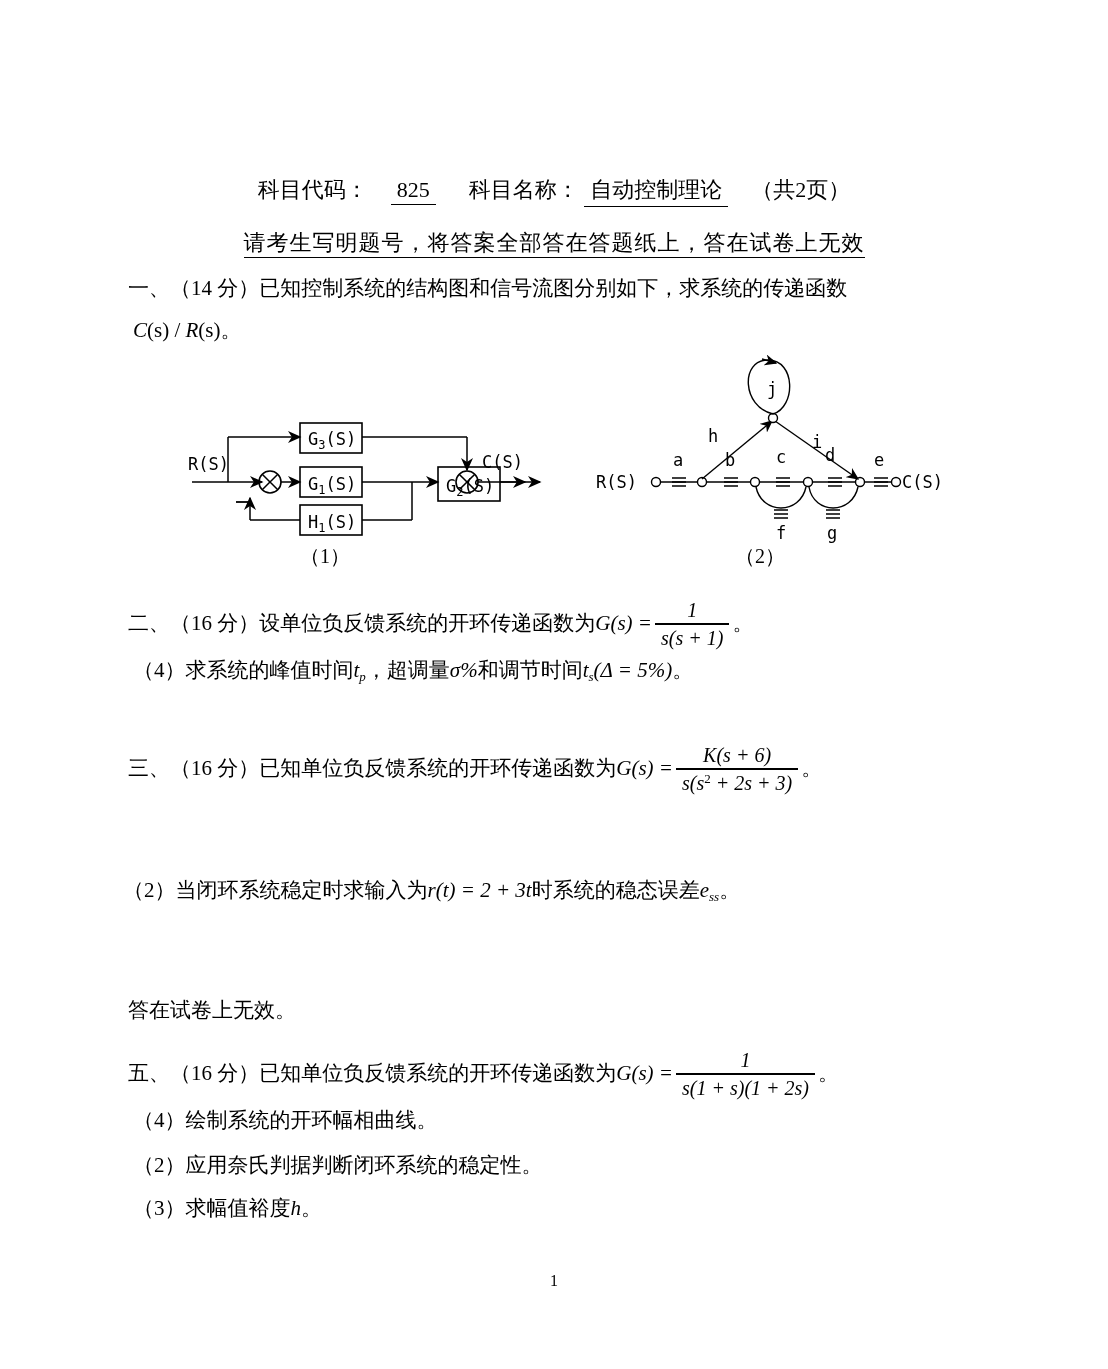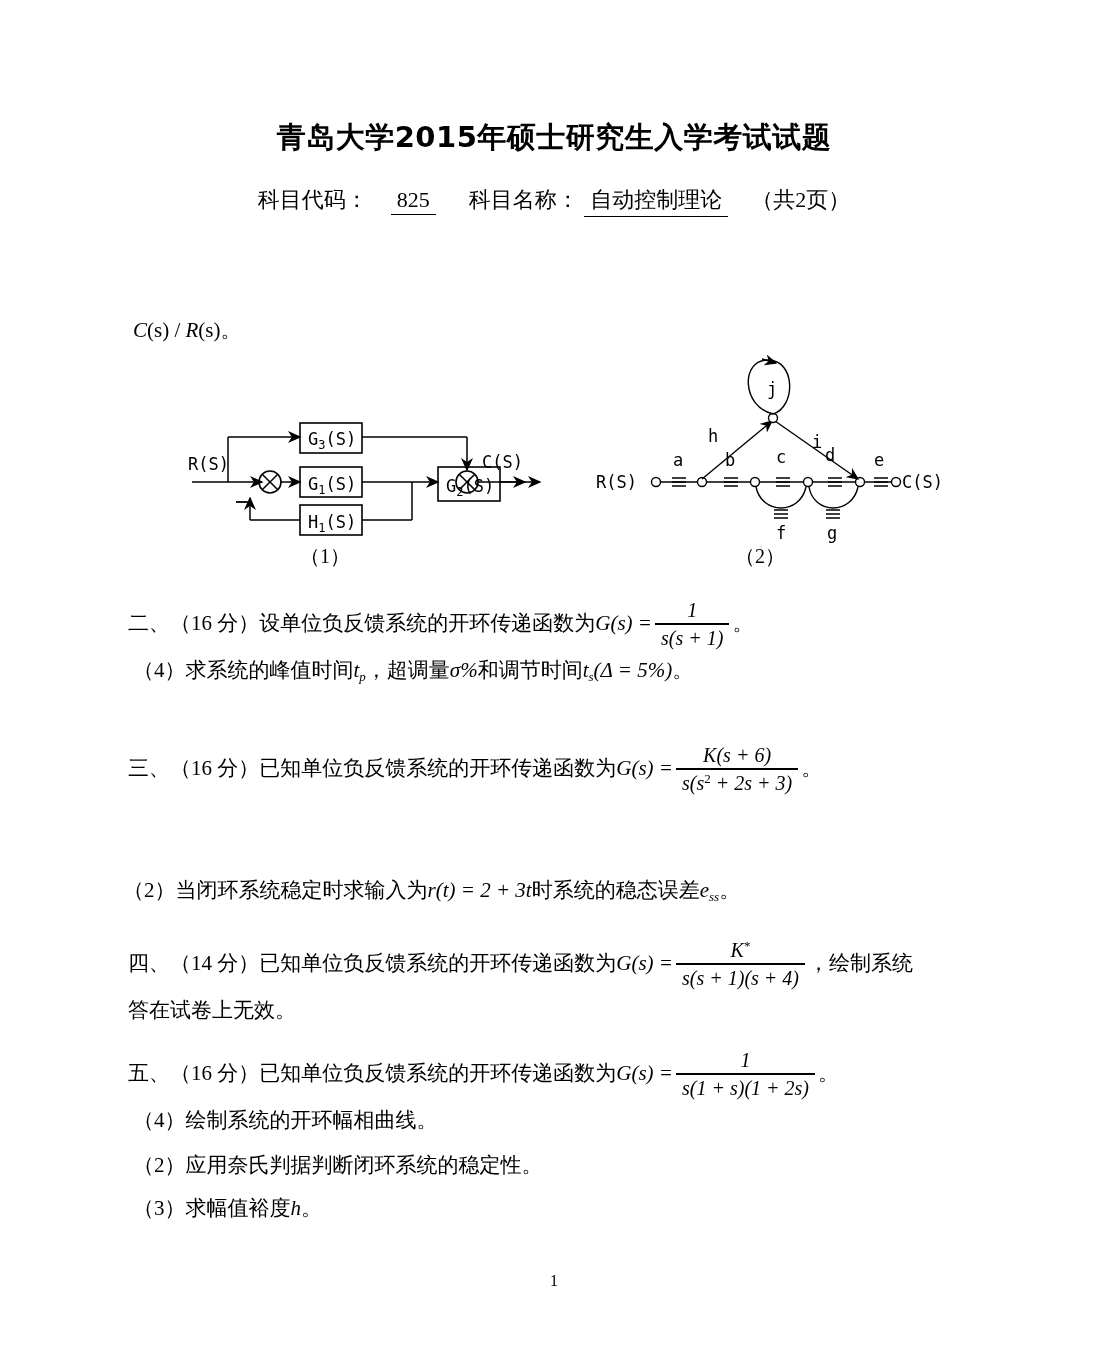--- a/index.html
+++ b/index.html
@@ -33,21 +33,20 @@
     font-size: 29px;
     letter-spacing: 0.5px;
   }
   .subject-line {
     position: absolute;
     left: 0; top: 175px;
     width: 1108px;
     text-align: center;
     font-size: 22px;
     white-space: nowrap;
-    margin-top: 10px;
   }
   .subject-line .seg { display: inline-block; vertical-align: baseline; }
   .u-line {
     display: inline-block;
     border-bottom: 1.6px solid #000;
     padding: 0 6px 1px 6px;
   }
   .gap-sm { display: inline-block; width: 22px; }
   .gap-md { display: inline-block; width: 12px; }
 
@@ -113,34 +112,37 @@
     width: 1108px;
     text-align: center;
     font-size: 16px;
   }
 </style>
 </head>
 <body>
 
 <div class="page">
 
-  <div class="doc-title">青岛大学2015年硕士研究生入学考试试题</div>
 
   <div class="subject-line">
     <span class="seg">科目代码：</span>
     <span class="gap-md"></span>
     <span class="u-line">825</span>
     <span class="gap-sm"></span>
     <span class="seg">科目名称：</span>
     <span class="u-line">自动控制理论</span>
     <span class="gap-md"></span>
     <span class="seg">（共2页）</span>
   </div>
 
-
+  <div class="notice">
+    <span>请考生写明题号，将答案全部答在答题纸上，答在试卷上无效</span>
+  </div>
+
+  <div class="qline" style="left:128px; top:278px;">一、（14 分）已知控制系统的结构图和信号流图分别如下，求系统的传递函数</div>
 
   <div class="qline" style="left:133px; top:320px;">
     <i class="v">C</i><span>(s)</span><span> / </span><i class="v">R</i><span>(s)</span><span>。</span>
   </div>
 
   <svg class="fig" style="left:180px; top:420px;" width="380" height="120" viewBox="0 0 380 120">
     <defs>
       <marker id="ah" markerWidth="9" markerHeight="8" refX="8" refY="4" orient="auto">
         <path d="M0,0 L9,4 L0,8 L2.6,4 Z" fill="#000"></path>
       </marker>
@@ -273,23 +275,20 @@
 
   <div class="qline" style="left:128px; top:745px;">
     <span>三、（16 分）已知单位负反馈系统的开环传递函数为</span><i class="v">G(s) =</i><span class="frac"><span class="num"><i class="v">K(s + 6)</i></span><span class="den"><i class="v">s(s</i><span class="sup">2</span><i class="v"> + 2s + 3)</i></span></span><span>。</span>
   </div>
 
 
   <div class="qline" style="left:123px; top:880px;">
     <span>（2）当闭环系统稳定时求输入为</span><i class="v">r(t) = 2 + 3t</i><span>时系统的稳态误差</span><i class="v">e</i><span class="sub">ss</span><span>。</span>
   </div>
 
-  <div class="qline" style="left:128px; top:940px;">
-    <span>四、（14 分）已知单位负反馈系统的开环传递函数为</span><i class="v">G(s) =</i><span class="frac"><span class="num"><i class="v">K</i><span class="sup">*</span></span><span class="den"><i class="v">s(s + 1)(s + 4)</i></span></span><span>，绘制系统</span>
-  </div>
 
   <div class="qline" style="left:128px; top:1000px;">答在试卷上无效。</div>
 
   <div class="qline" style="left:128px; top:1050px;">
     <span>五、（16 分）已知单位负反馈系统的开环传递函数为</span><i class="v">G(s) =</i><span class="frac"><span class="num"><i class="v">1</i></span><span class="den"><i class="v">s(1 + s)(1 + 2s)</i></span></span><span>。</span>
   </div>
 
   <div class="qline" style="left:133px; top:1110px;">（4）绘制系统的开环幅相曲线。</div>
   <div class="qline" style="left:133px; top:1155px;">（2）应用奈氏判据判断闭环系统的稳定性。</div>
   <div class="qline" style="left:133px; top:1198px;">

